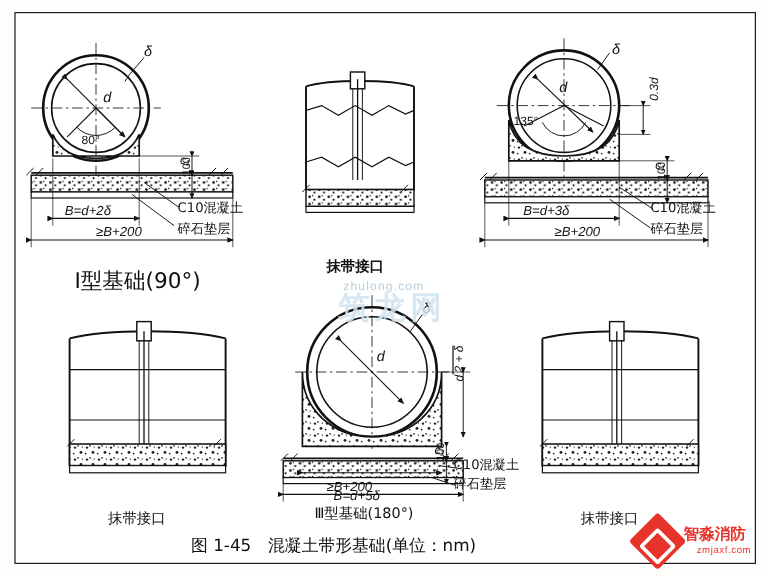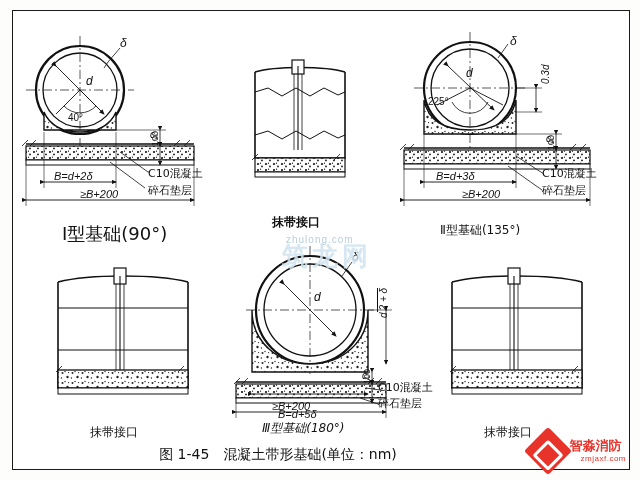--- a/index.html
+++ b/index.html
@@ -256,57 +256,56 @@
       <rect x="452" y="388" width="130" height="6" fill="#fff" stroke="#111" stroke-width="1"></rect>
       <g stroke="#111" stroke-width="0.8">
         <line x1="456" y1="366" x2="450" y2="372"></line>
         <line x1="578" y1="366" x2="572" y2="372"></line>
       </g>
     </g>
   </svg>
 
   <div class="lbl italic" style="left:86px;top:74px;font-size:12px;">d</div>
   <div class="lbl italic" style="left:120px;top:36px;font-size:12px;">δ</div>
-  <div class="lbl" style="left:68px;top:112px;font-size:10px;">40°</div>
+  <div class="lbl" style="left:68px;top:112px;font-size:10px;">80°</div>
   <div class="lbl italic" style="left:150px;top:129px;font-size:10px;">c₁</div>
   <div class="lbl" style="left:150px;top:146px;font-size:9px;transform:rotate(-90deg);transform-origin:left top;">100</div>
   <div class="lbl italic" style="left:54px;top:170px;font-size:11px;">B=d+2δ</div>
   <div class="lbl italic" style="left:80px;top:188px;font-size:11px;">≥B+200</div>
   <div class="lbl cn" style="left:148px;top:166px;font-size:11px;">C10混凝土</div>
   <div class="lbl cn" style="left:148px;top:183px;font-size:11px;">碎石垫层</div>
   <div class="lbl cn" style="left:62px;top:222px;font-size:18px;">Ⅰ型基础(90°)</div>
 
   <div class="lbl cn" style="left:272px;top:214px;font-size:12px;font-weight:bold;">抹带接口</div>
 
   <div class="lbl italic" style="left:466px;top:66px;font-size:12px;">d</div>
   <div class="lbl italic" style="left:510px;top:34px;font-size:12px;">δ</div>
-  <div class="lbl" style="left:428px;top:96px;font-size:10px;">225°</div>
+  <div class="lbl" style="left:428px;top:96px;font-size:10px;">135°</div>
   <div class="lbl italic" style="left:540px;top:84px;font-size:10px;transform:rotate(-90deg);transform-origin:left top;">0.3d</div>
   <div class="lbl italic" style="left:546px;top:133px;font-size:10px;">c₁</div>
   <div class="lbl" style="left:546px;top:150px;font-size:9px;transform:rotate(-90deg);transform-origin:left top;">100</div>
   <div class="lbl italic" style="left:436px;top:170px;font-size:11px;">B=d+3δ</div>
   <div class="lbl italic" style="left:462px;top:188px;font-size:11px;">≥B+200</div>
   <div class="lbl cn" style="left:542px;top:166px;font-size:11px;">C10混凝土</div>
   <div class="lbl cn" style="left:542px;top:183px;font-size:11px;">碎石垫层</div>
-  <div class="lbl cn" style="left:440px;top:222px;font-size:12px;">Ⅱ型基础(135°)</div>
 
   <div class="lbl cn" style="left:90px;top:424px;font-size:12px;">抹带接口</div>
 
   <div class="lbl italic" style="left:314px;top:290px;font-size:12px;">d</div>
   <div class="lbl italic" style="left:352px;top:250px;font-size:12px;">δ</div>
   <div style="position:absolute;left:378px;top:318px;font-size:10px;color:#111;transform:rotate(-90deg);transform-origin:left top;white-space:nowrap;">
     <span class="italic">d</span><span class="italic" style="border-top:1px solid #111;padding-left:2px;">2 + δ</span>
   </div>
   <div class="lbl italic" style="left:362px;top:370px;font-size:10px;">c₁</div>
   <div class="lbl" style="left:362px;top:384px;font-size:9px;transform:rotate(-90deg);transform-origin:left top;">100</div>
   <div class="lbl italic" style="left:278px;top:380px;font-size:11px;margin-top:28px;">B=d+5δ</div>
   <div class="lbl italic" style="left:272px;top:400px;font-size:11px;">≥B+200</div>
   <div class="lbl cn" style="left:378px;top:380px;font-size:11px;">C10混凝土</div>
   <div class="lbl cn" style="left:378px;top:396px;font-size:11px;">碎石垫层</div>
-  <div class="lbl cn" style="left:262px;top:420px;font-size:12px;font-style:italic;">Ⅲ型基础(180°)</div>
+  <div class="lbl cn" style="left:262px;top:420px;font-size:12px;">Ⅲ型基础(180°)</div>
 
   <div class="lbl cn" style="left:484px;top:424px;font-size:12px;">抹带接口</div>
 
   <div class="wm cn" style="left:282px;top:206px;">筑龙网</div>
   <div class="wm2" style="left:286px;top:234px;">zhulong.com</div>
 
   <div class="caption cn" style="top:446px;">图 1-45　混凝土带形基础(单位：nm)</div>
 
   <div class="brand">
     <div class="logo"></div>

